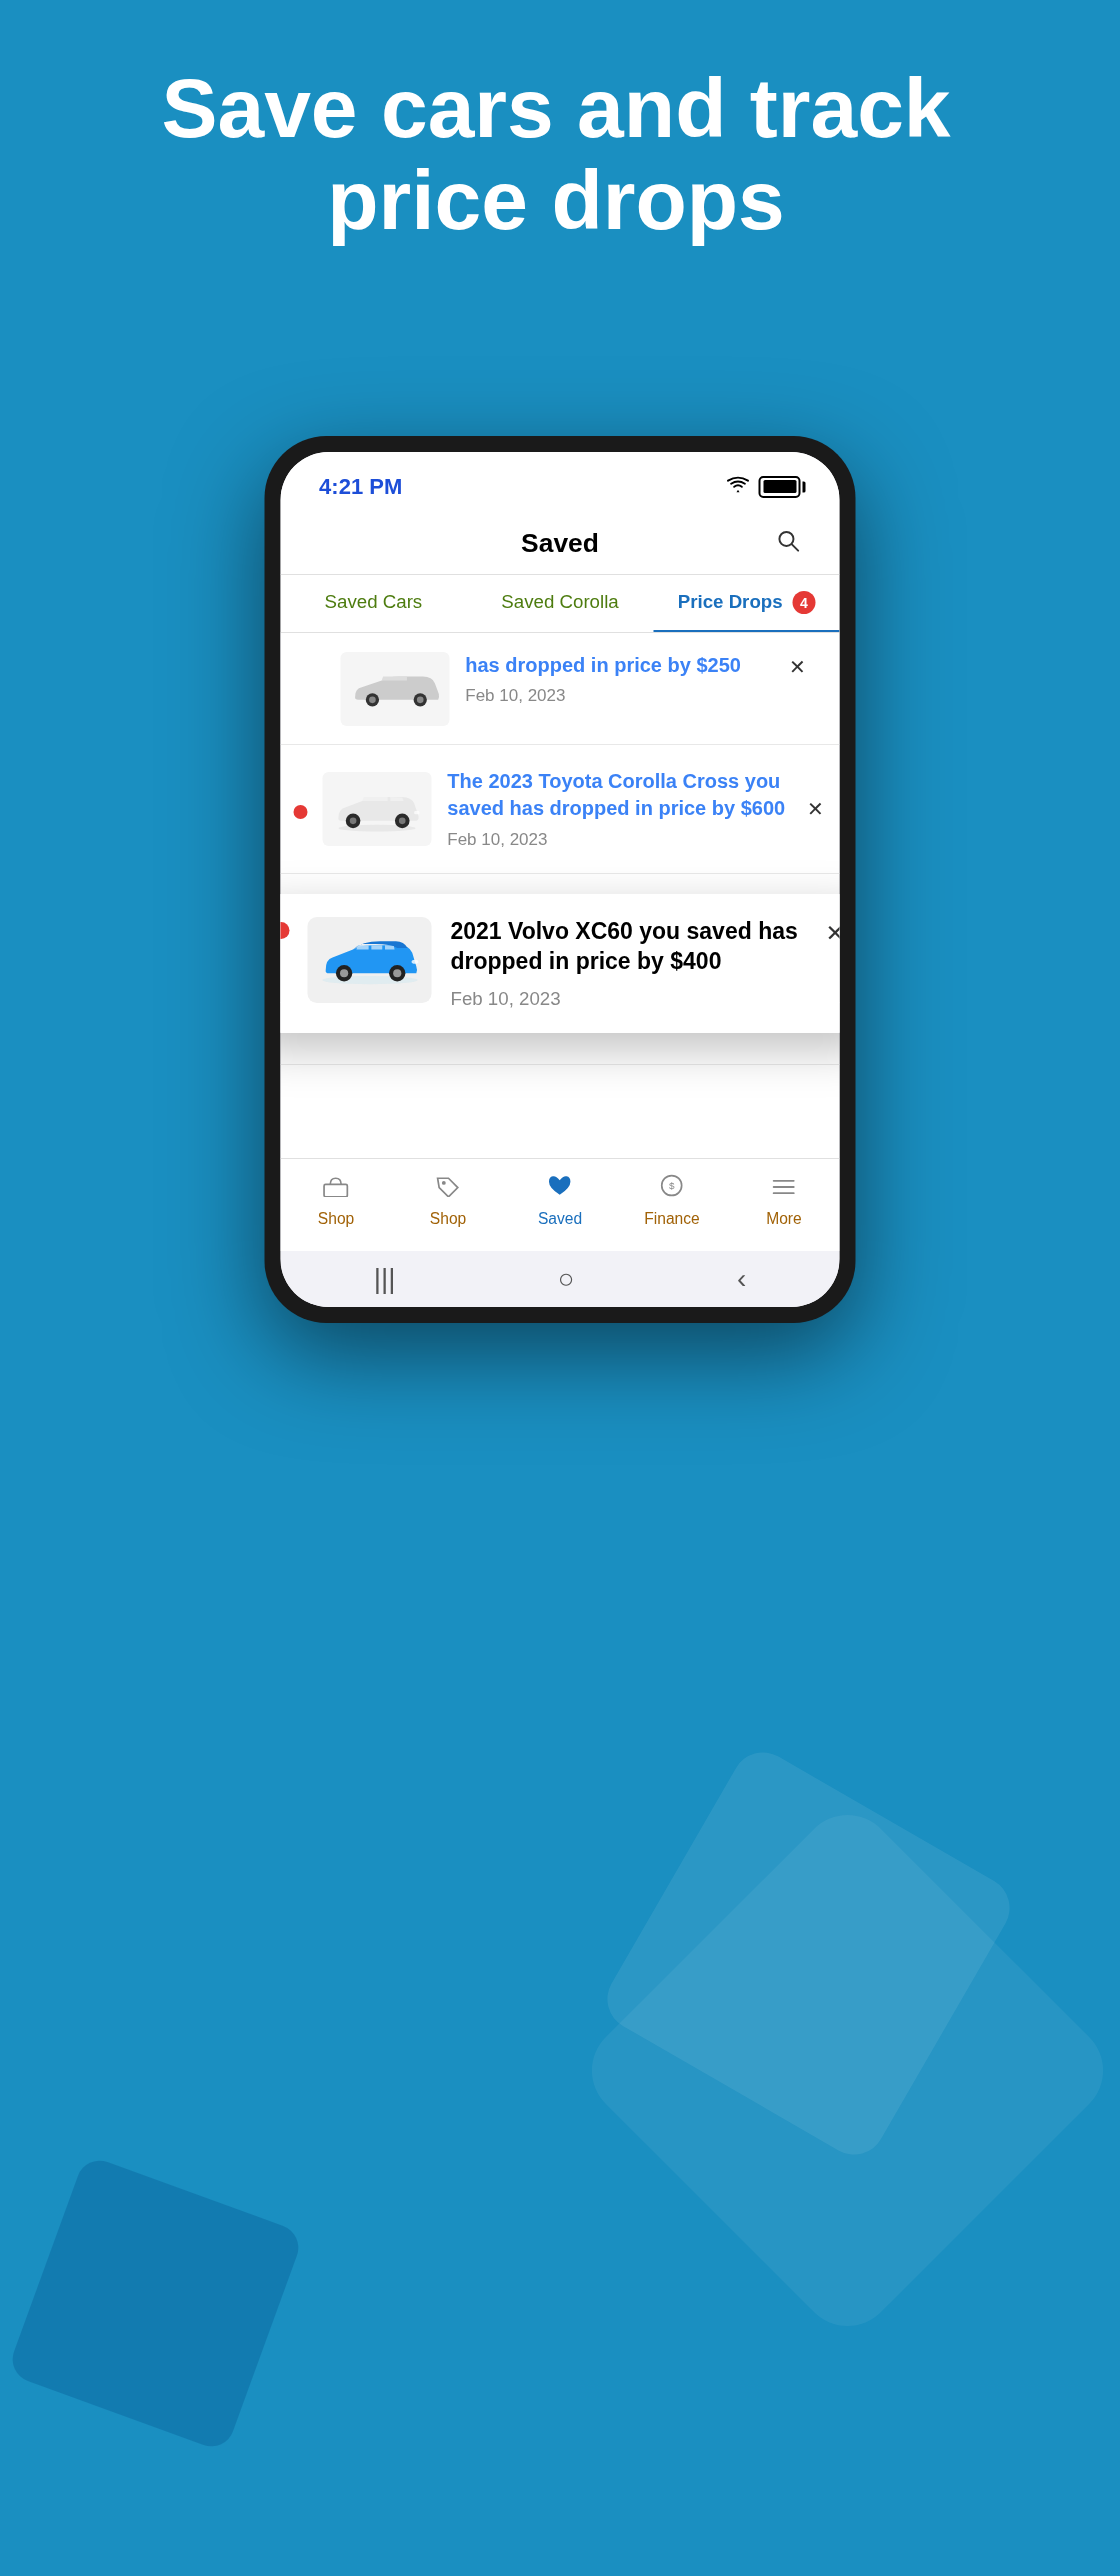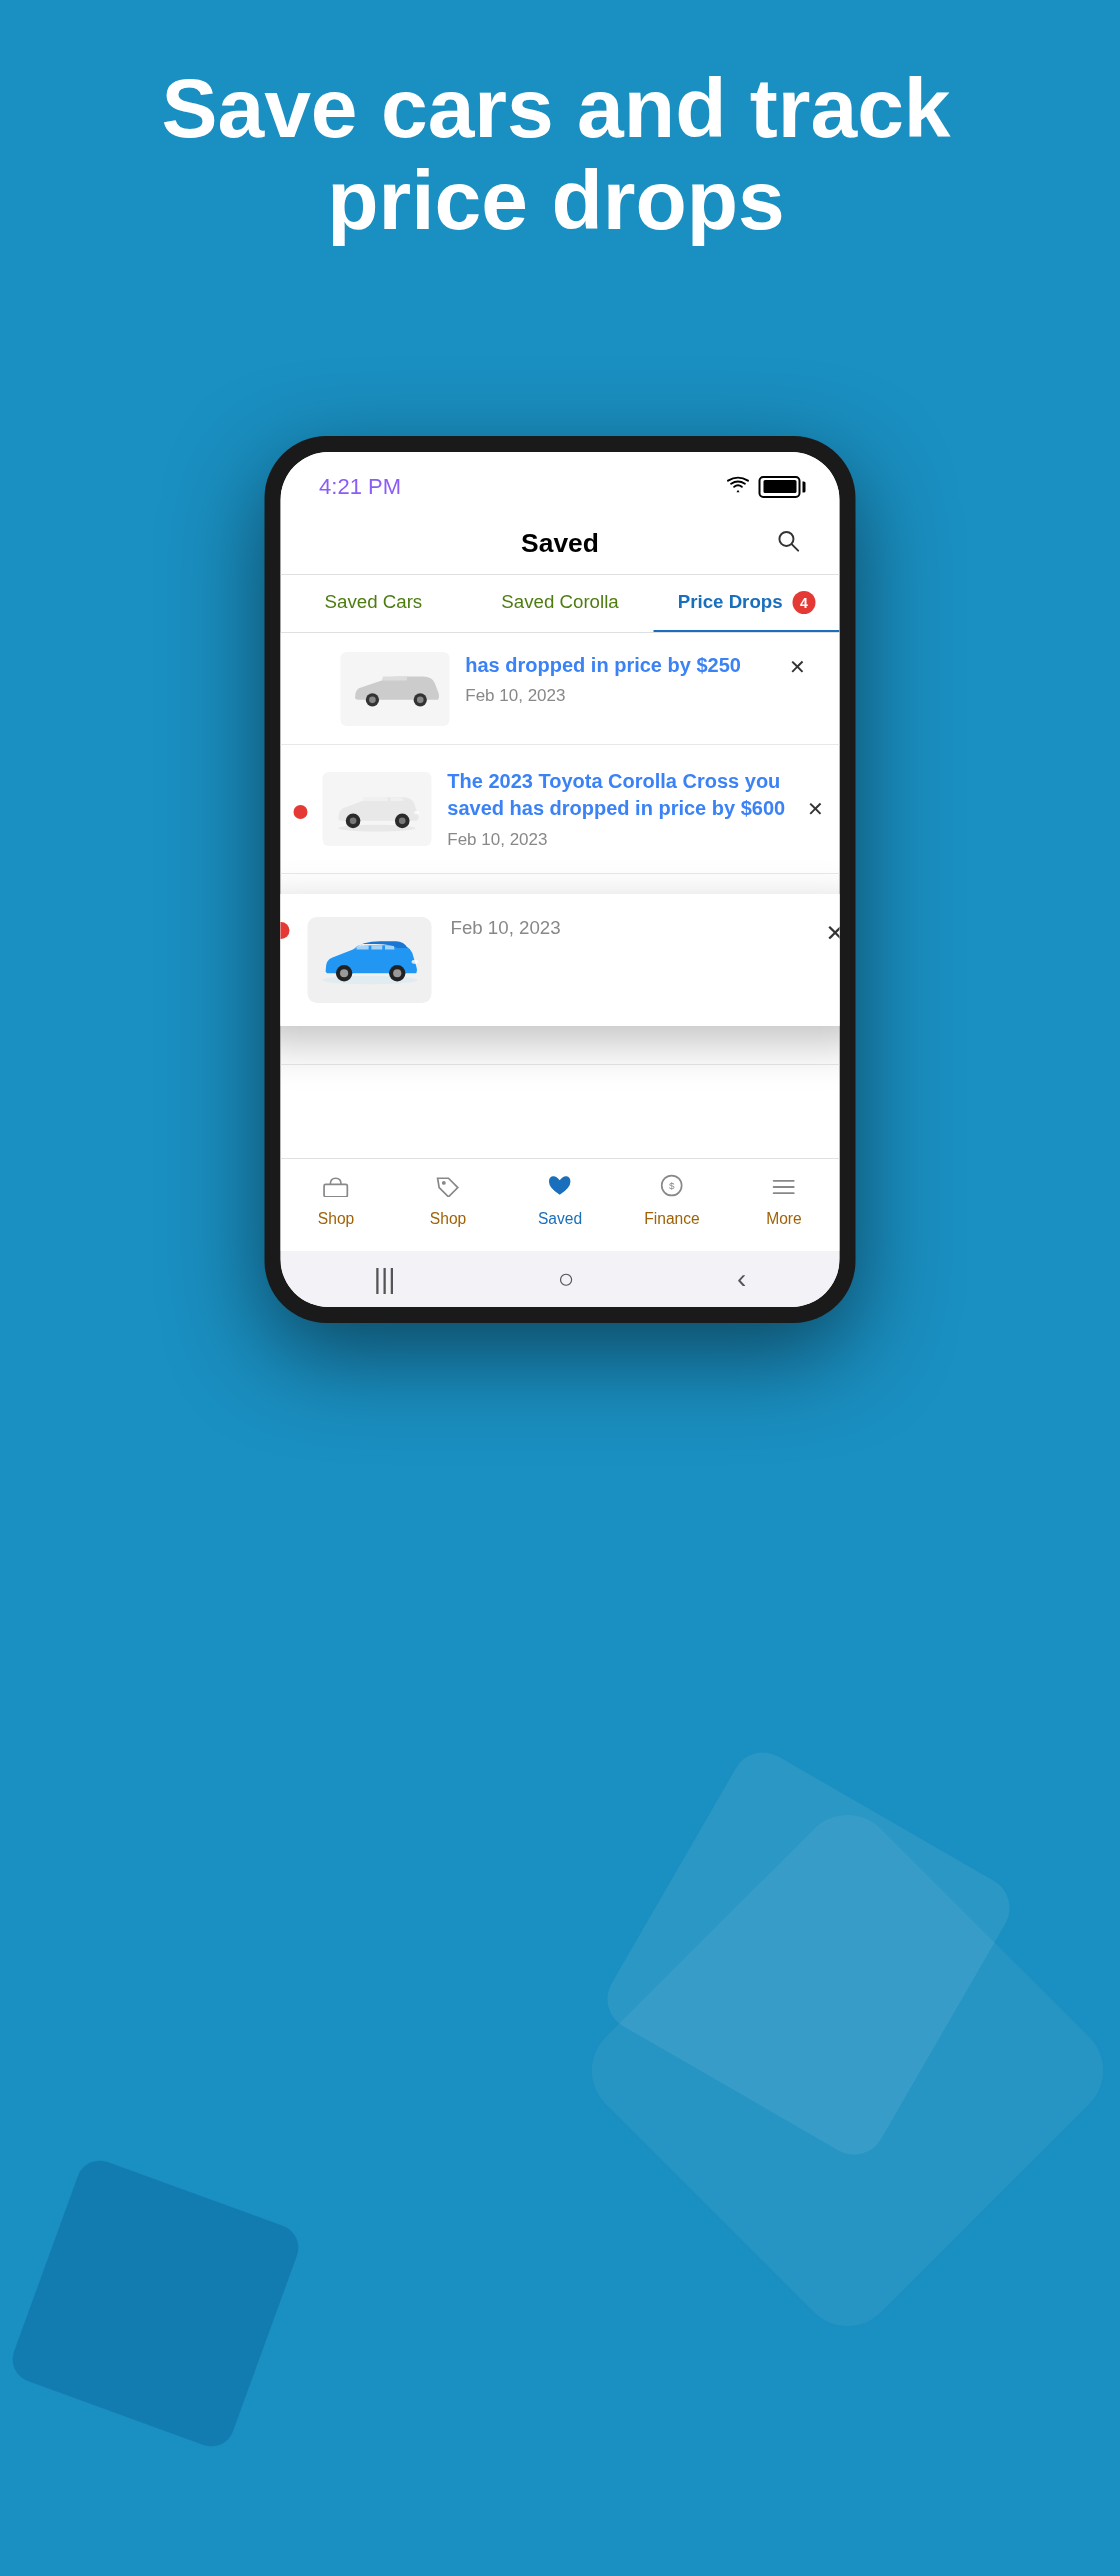--- a/index.html
+++ b/index.html
@@ -88,22 +88,22 @@
     .status-bar {
       background: white;
       display: flex;
       justify-content: space-between;
       align-items: center;
       padding: 22px 39px 12.4px;
     }
 
     .status-time {
       font-size: 22px;
-      font-weight: 400;
-      color: #8b5cf6;
+      font-weight: 700;
+      color: #1d4ed8;
     }
 
     .status-icons {
       display: flex;
       align-items: center;
       gap: 9.3px;
     }
 
     .wifi-icon {
       font-size: 20px;
@@ -469,20 +469,21 @@
 
               <circle cx="42" cy="65" r="12" fill="#222"></circle>
               <circle cx="42" cy="65" r="6" fill="#999"></circle>
               <circle cx="120" cy="65" r="12" fill="#222"></circle>
               <circle cx="120" cy="65" r="6" fill="#999"></circle>
 
               <ellipse cx="146" cy="48" rx="5" ry="3" fill="#fff" opacity="0.8"></ellipse>
             </svg>
           </div>
           <div class="notif-content">
+            <div class="notif-title">2021 Volvo XC60 you saved has dropped in price by $400</div>
             <div class="notif-date">Feb 10, 2023</div>
           </div>
           <div class="notif-close">✕</div>
         </div>
 
         <div class="partial-item">
           <div style="width:14px;"></div>
           <div class="item-car-image">
             <svg viewBox="0 0 140 80" fill="none" width="93">
               <path d="M10 52 Q10 40 20 38 L50 28 Q60 22 75 22 L112 22 Q126 22 130 32 L136 48 Q137 52 135 57 L15 57 Q9 57 10 52Z" fill="#ccc"></path>

